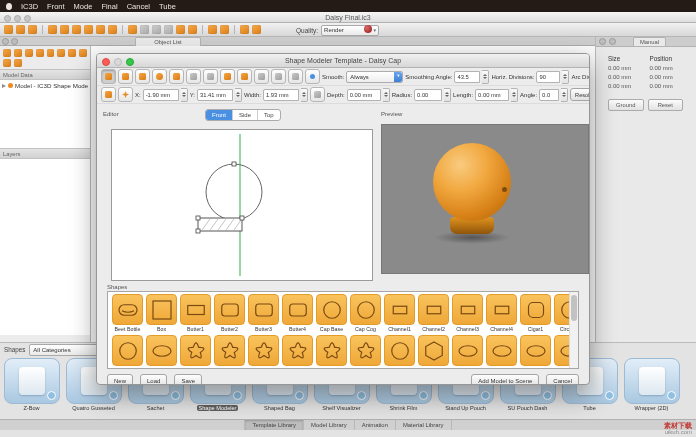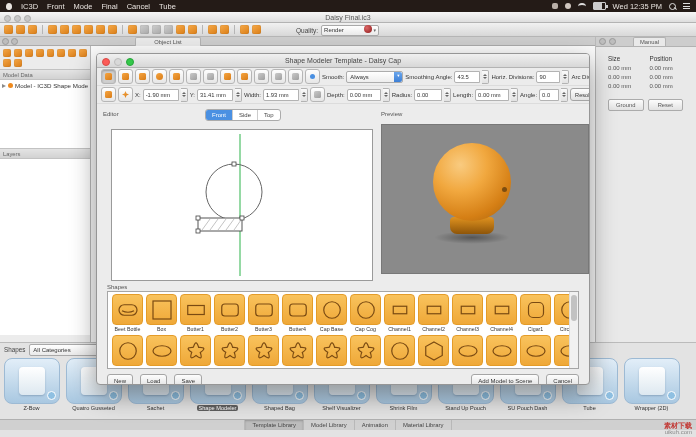--- a/index.html
+++ b/index.html
@@ -167,29 +167,20 @@
   <div class="menubar">
     <span class="apple"></span>
     <span class="menu-item menu-brand">IC3D</span>
     <span id="menu-items" style="display:flex;gap:9px;">
         <span class="menu-item">Front</span>
         <span class="menu-item">Mode</span>
         <span class="menu-item">Final</span>
         <span class="menu-item">Cancel</span>
         <span class="menu-item">Tube</span>
       </span>
-    <span class="menu-right">
-      <span class="mi-dot"></span>
-      <span class="mi-circ"></span>
-      <span class="mi-wifi"></span>
-      <span class="mi-batt"></span>
-      <span class="clock">Wed 12:35 PM</span>
-      <span class="mi-mag"></span>
-      <span class="mi-list"></span>
-    </span>
   </div>
 
   <div class="titlebar">
     <span class="proxy-lights">
         <span></span>
         <span></span>
         <span></span>
       </span>
     <span>Daisy Final.ic3</span>
   </div>

